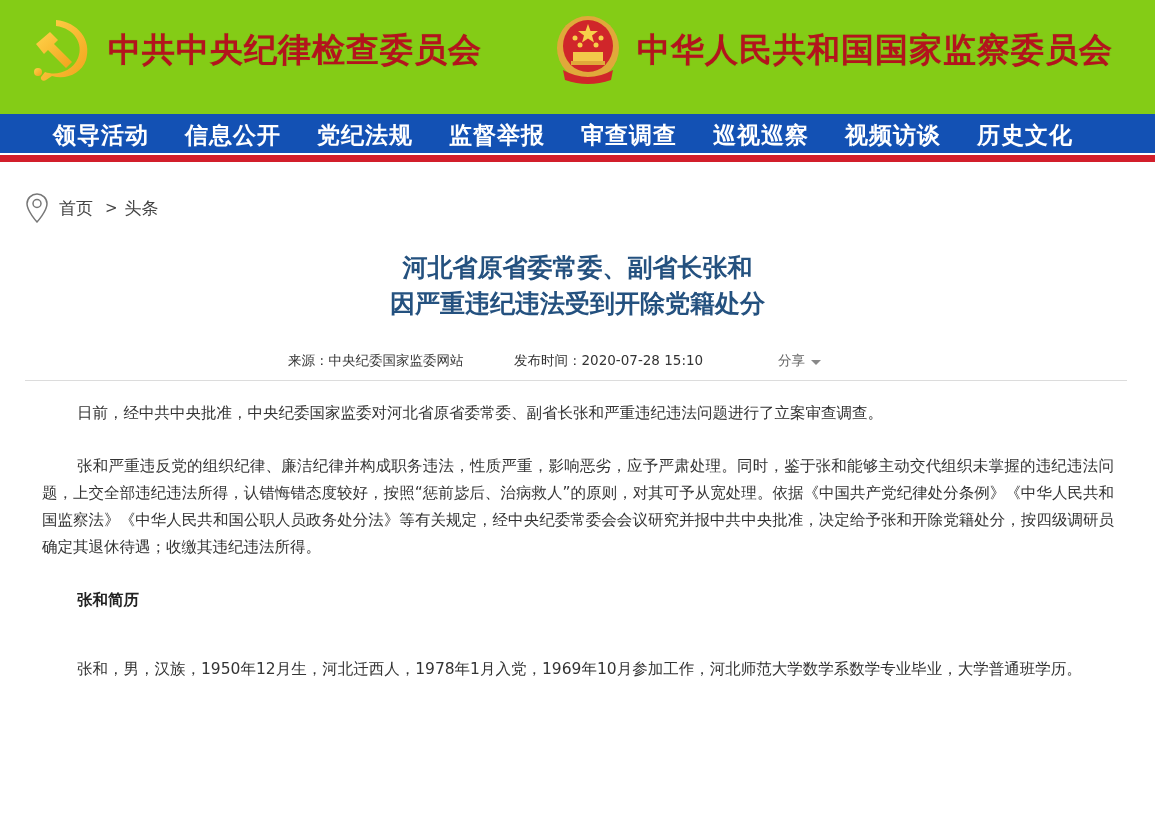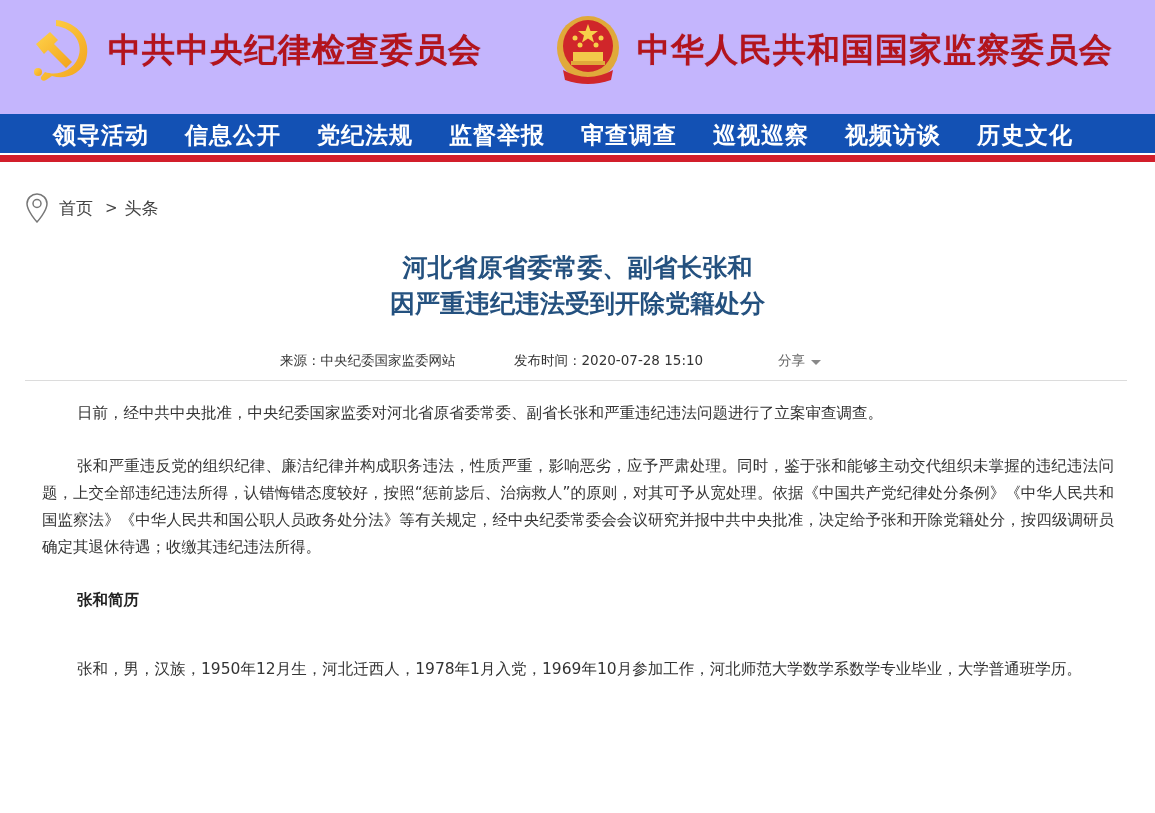--- a/index.html
+++ b/index.html
@@ -1,20 +1,20 @@
 <!DOCTYPE html>
 <html><head>
 <meta charset="utf-8">
 <style>
   * { margin: 0; padding: 0; box-sizing: border-box; }
   html, body { width: 1155px; height: 813px; overflow: hidden; background: #ffffff; }
   body { font-family: "DejaVu Sans", "Liberation Sans", sans-serif; color: #333; position: relative; }
 
   
-  .header { position: absolute; left: 0; top: 0; width: 1155px; height: 114px; background: #c4b5fd; }
+  .header { position: absolute; left: 0; top: 0; width: 1155px; height: 114px; background: #84cc16; }
   .brand { position: absolute; top: 14px; display: flex; align-items: center; }
   .brand-left { left: 26px; }
   .brand-right { left: 553px; }
   .emblem { width: 70px; height: 72px; display: block; }
   .brand-title {
     font-family: "DejaVu Serif", "Liberation Serif", serif;
     font-weight: bold; color: #b3141d; font-size: 34px; letter-spacing: 1px;
     margin-left: 12px; white-space: nowrap;
     text-shadow: 0 0 1px rgba(120,0,0,0.3);
   }
@@ -35,21 +35,21 @@
   .breadcrumb { position: absolute; left: 25px; top: 192px; display: flex; align-items: center; font-size: 17px; color: #444; justify-content: center; }
   .breadcrumb .pin { width: 24px; height: 32px; margin-right: 10px; }
   .breadcrumb .sep { margin: 0 7px 0 12px; font-size: 15px; color: #444; }
 
   
   .article-title {
     position: absolute; left: 0; top: 250px; width: 1155px; text-align: center;
     color: #24517f; font-weight: bold; font-size: 25px; line-height: 36px;
   }
   .meta { position: absolute; top: 352px; font-size: 13.5px; color: #333; white-space: nowrap; }
-  .meta-source { left: 280px; }
+  .meta-source { left: 288px; }
   .meta-time { left: 514px; }
   .meta-share { left: 778px; color: #666; cursor: pointer; display: flex; align-items: center; }
   .caret { display: inline-block; width: 0; height: 0; border-left: 5px solid transparent; border-right: 5px solid transparent; border-top: 5px solid #888; margin-left: 6px; margin-top: 2px; }
   .divider { position: absolute; left: 25px; top: 380px; width: 1102px; height: 1px; background: #dcdcdc; }
 
   
   .content { position: absolute; left: 42px; top: 400px; width: 1072px; font-size: 15.5px; color: #333; }
   .content p { text-indent: 35px; line-height: 27px; margin-bottom: 26px; text-align: justify; }
   .content p.h { font-weight: bold; color: #222; margin-bottom: 42px; }
 </style>

